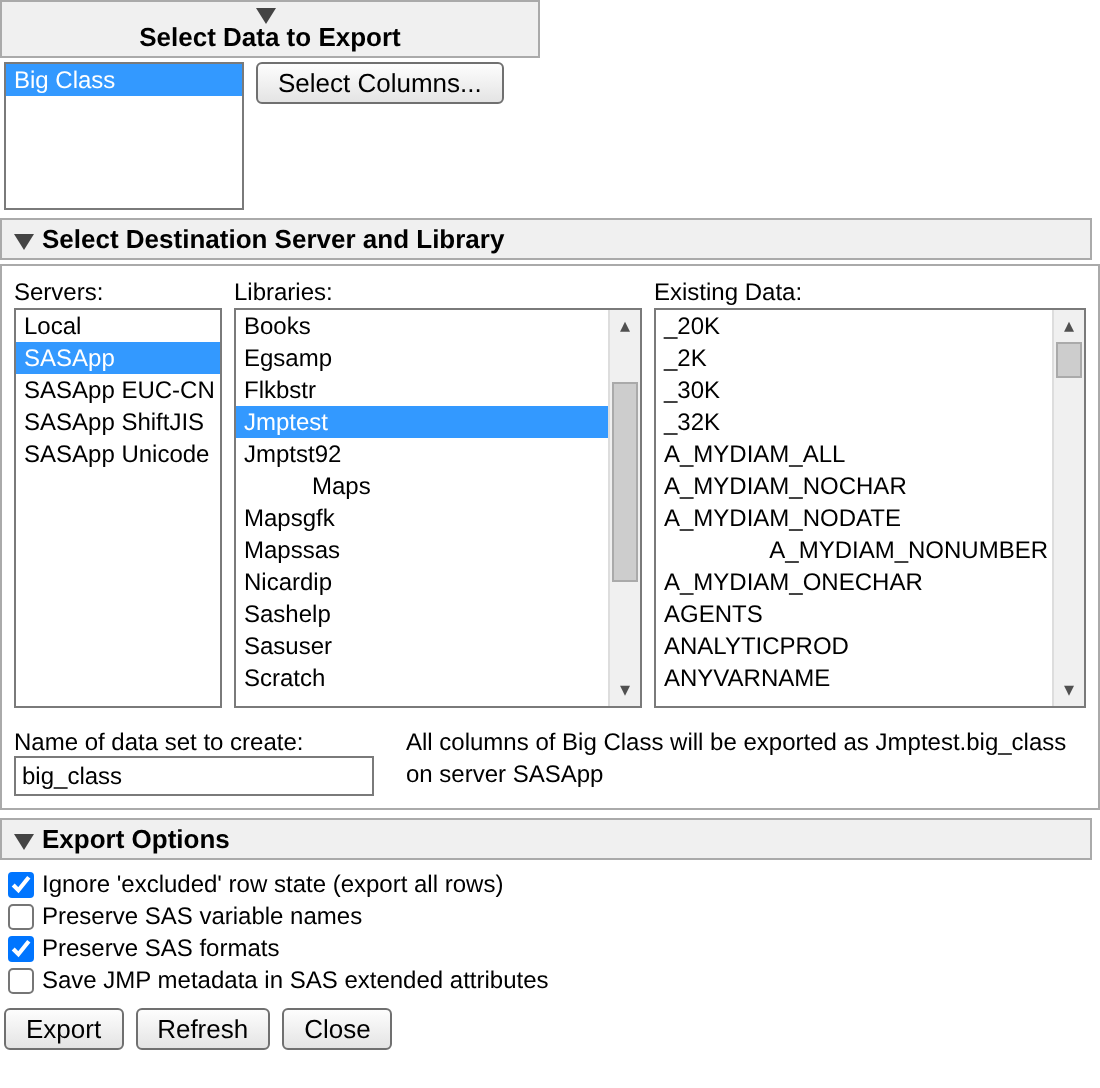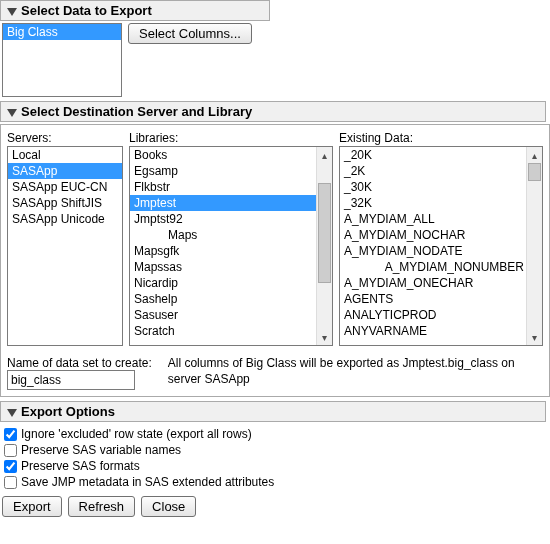--- a/index.html
+++ b/index.html
@@ -76,21 +76,21 @@
   }
   .scrollbar-v .thumb {
     background: #cdcdcd;
     border: 1px solid #aaa;
     margin: 0 1px;
   }
   .small-input {
     border: 1px solid #7a7a7a;
     padding: 2px 3px;
     font-size: 12px;
-    width: 128px;
+    width: 180px;
   }
   .opts label {
     display: flex;
     align-items: center;
     gap: 4px;
     padding: 1px 0;
   }
   input[type=checkbox]{
     width:13px;height:13px;margin:0;
   }
@@ -98,21 +98,21 @@
   .status-text { font-size:12px; flex:1; padding-left:10px; line-height:1.3;}
   .triangle {
     font-size: 10px;
     color:#505050;
   }
 </style>
 </head>
 <body>
 
 <div class="panel">
-  <div class="panel-header" style="width:270px;">
+  <div class="panel-header" style="width:270px;flex-direction:column;">
     <span class="disclosure"></span>
     <span>Select Data to Export</span>
   </div>
   <div class="row" style="padding:0 2px;">
     <div class="listbox" style="width:120px;height:74px;">
       <div class="item selected">Big Class</div>
     </div>
     <div>
       <button class="btn">Select Columns...</button>
     </div>
@@ -120,21 +120,21 @@
 </div>
 
 <div class="panel" style="margin-top:4px;">
   <div class="panel-header" style="width:546px;">
     <span class="disclosure"></span>
     <span>Select Destination Server and Library</span>
   </div>
   <div class="panel-body">
     <div class="row">
 
-      <div class="col" style="width:116px;">
+      <div class="col" style="width:104px;">
         <div class="col-label">Servers:</div>
         <div class="listbox" id="servers-list" style="height:200px;">
             <div class="item">Local</div>
             <div class="item selected">SASApp</div>
             <div class="item">SASApp EUC-CN</div>
             <div class="item">SASApp ShiftJIS</div>
             <div class="item">SASApp Unicode</div>
           </div>
       </div>
 

